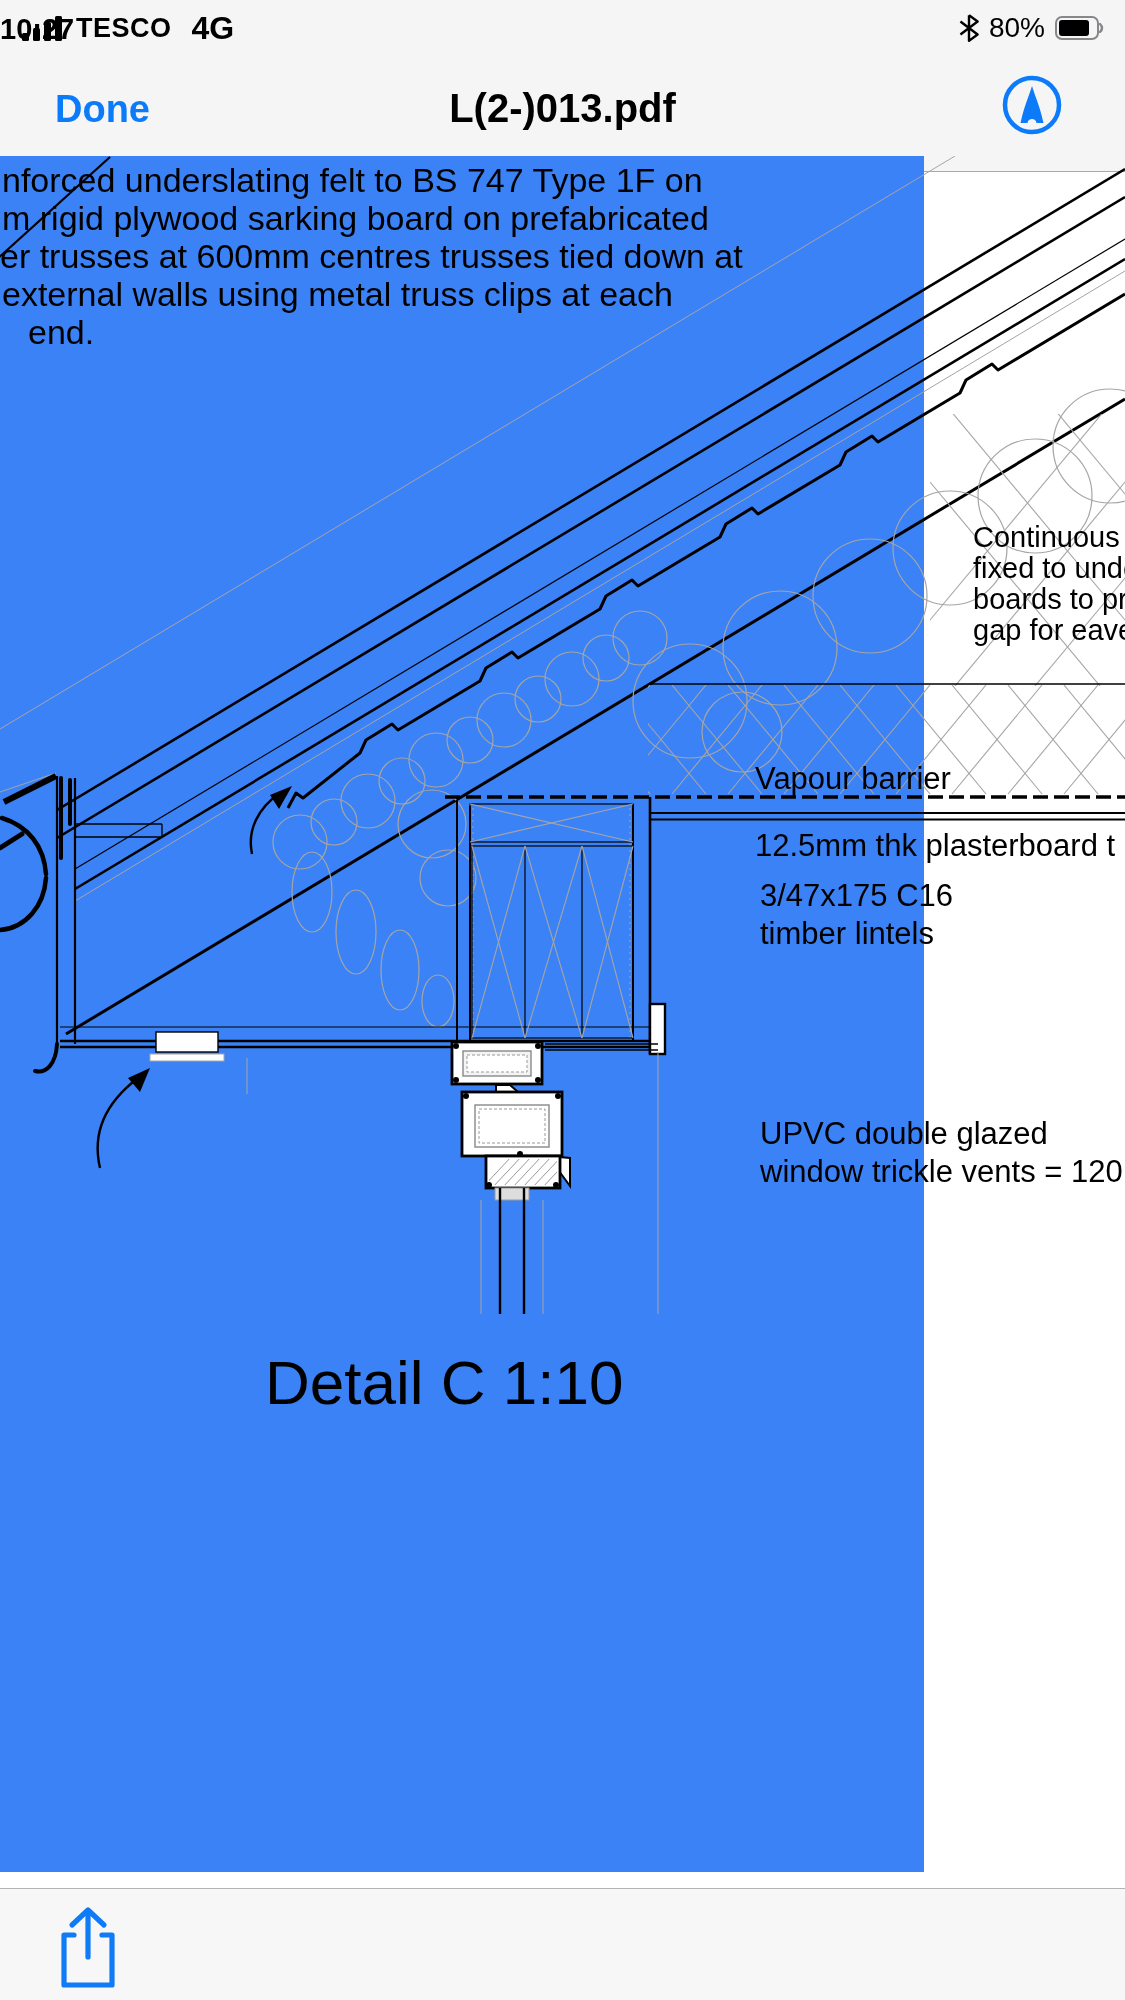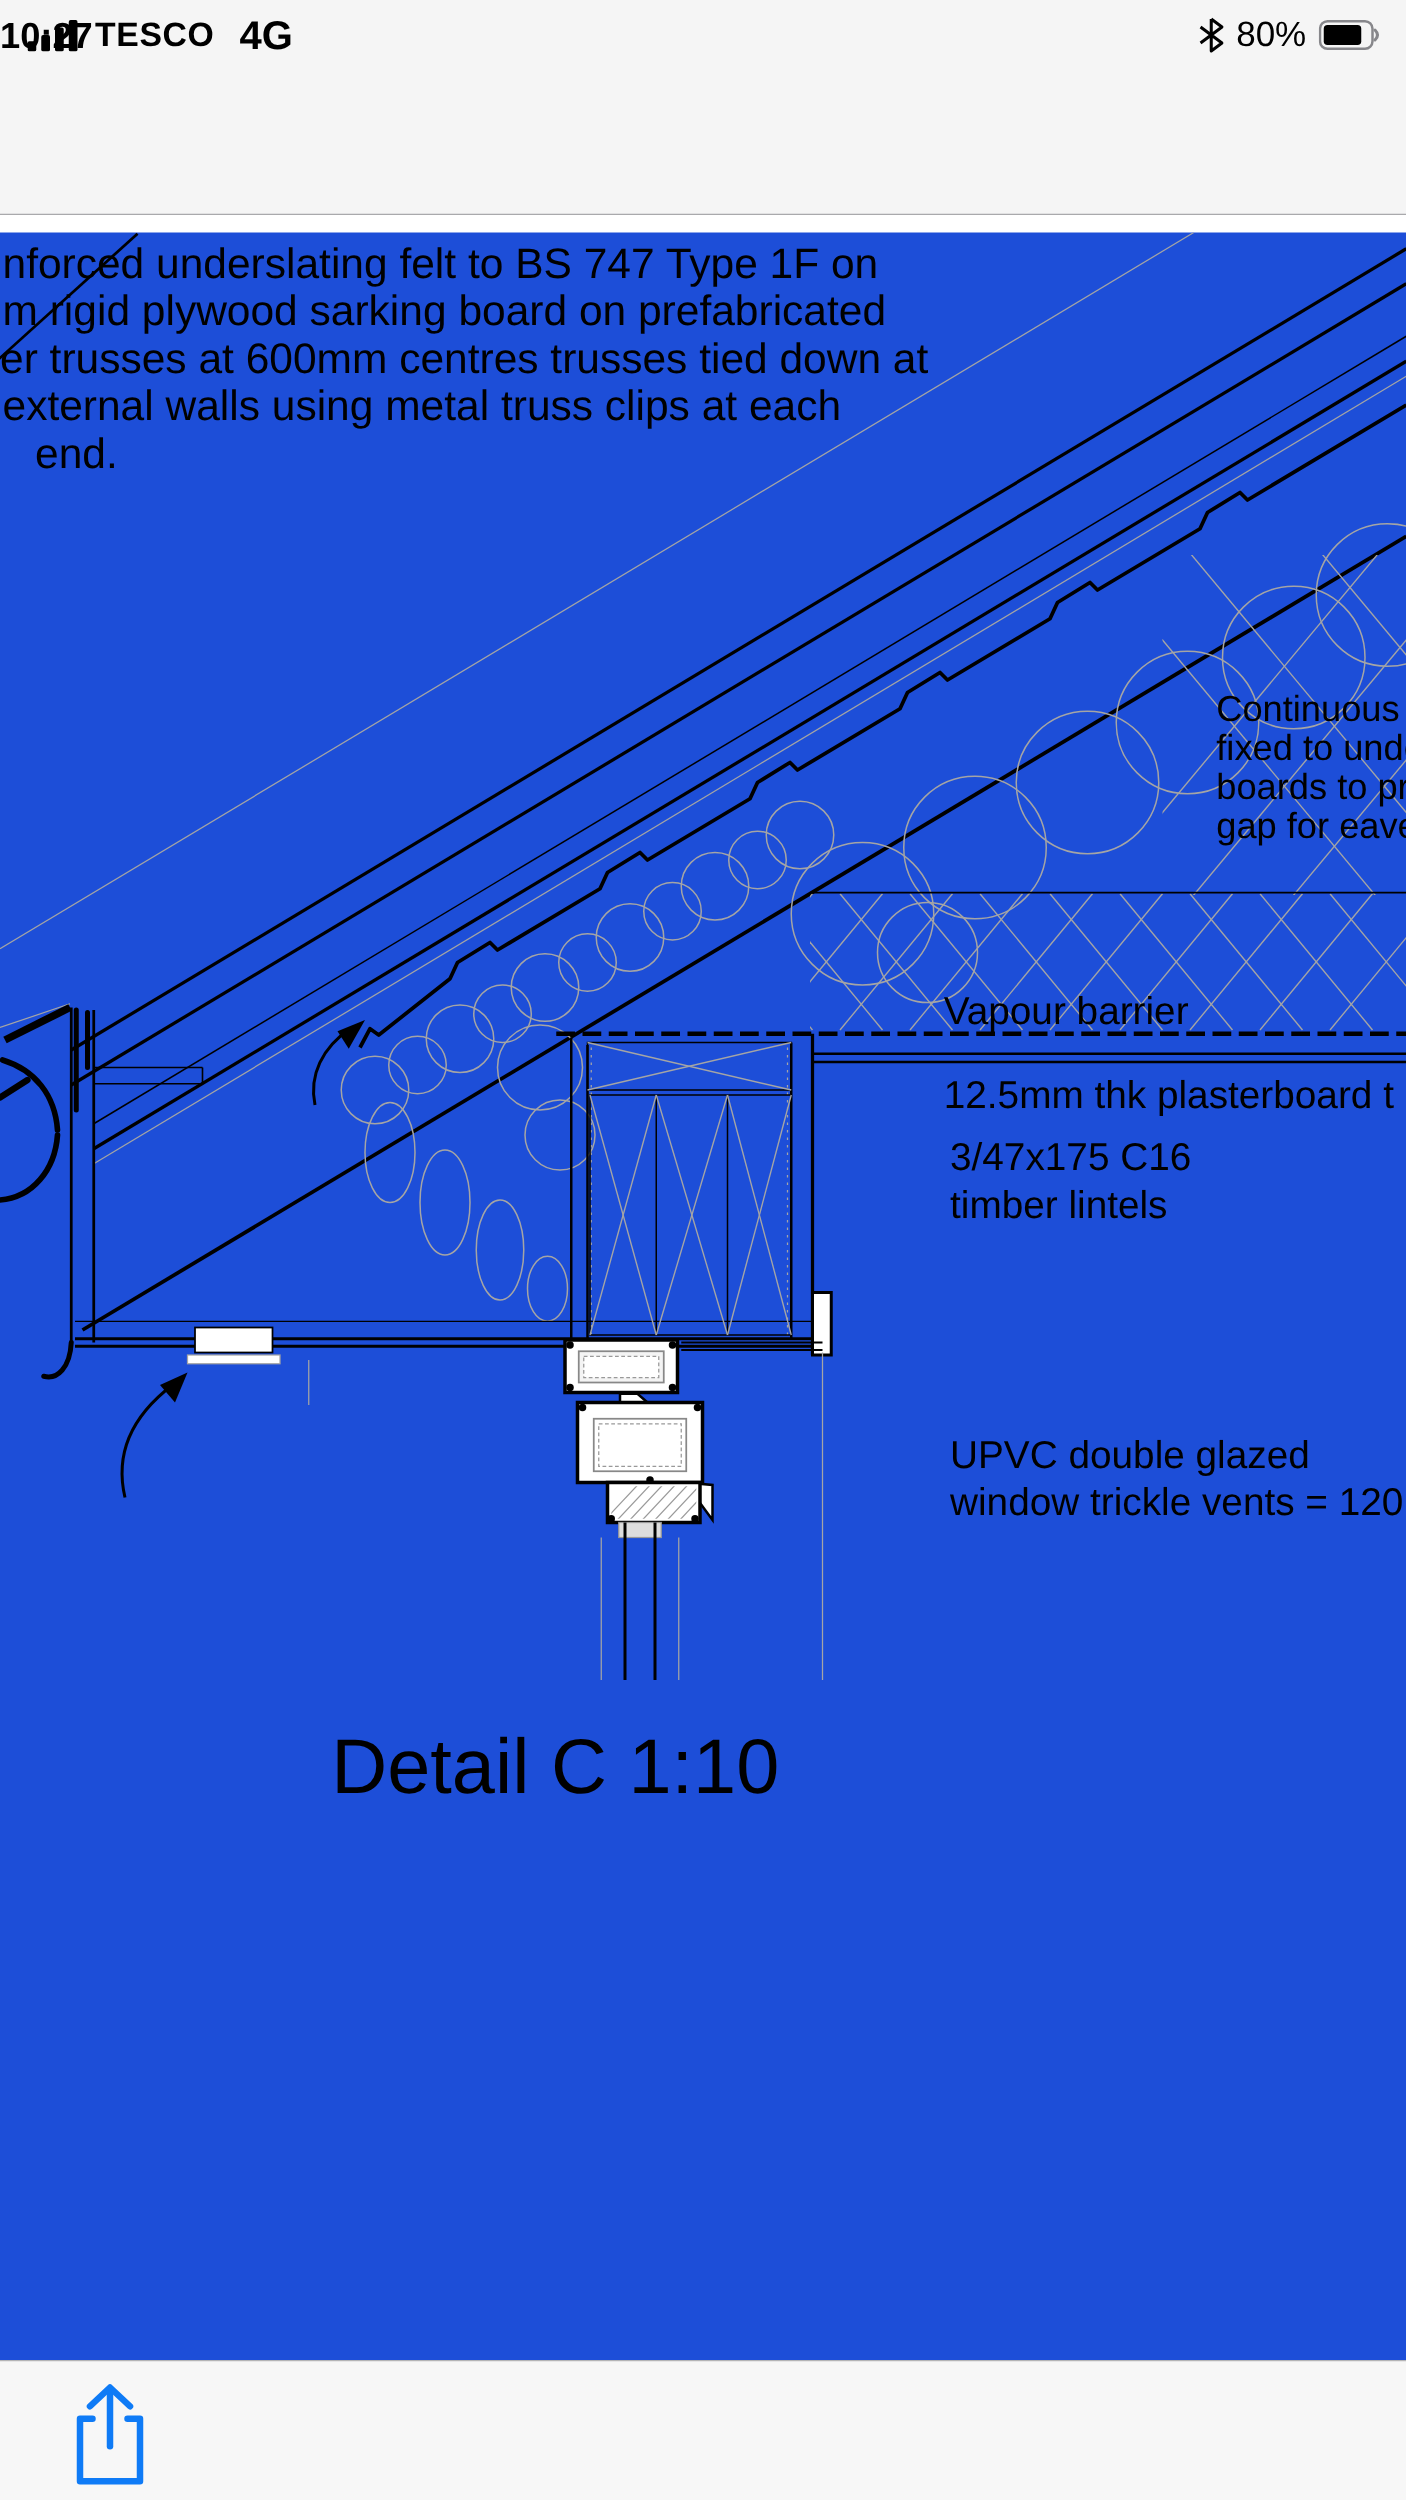--- a/index.html
+++ b/index.html
@@ -13,21 +13,21 @@
   .sb-carrier{font-size:27px;font-weight:600;letter-spacing:.5px;}
   .sb-net{font-size:32px;font-weight:700;margin-left:10px;}
   .sb-time{position:absolute;left:0;width:1125px;top:5px;font-size:29px;font-weight:700;}
   .sb-right{position:absolute;right:18px;top:0;display:flex;align-items:center;gap:10px;height:40px;}
   .sb-batt{font-size:28px;font-weight:400;}
   #navbar{position:absolute;top:70px;left:0;width:1125px;height:100px;}
   #done-btn{position:absolute;left:55px;top:18px;font-size:38px;font-weight:600;color:#0b7bfa;cursor:pointer;}
   #navtitle{position:absolute;left:0;width:1125px;text-align:center;top:16px;font-size:40px;font-weight:700;color:#000;}
   #markup-btn{position:absolute;right:60px;top:2px;width:66px;height:66px;cursor:pointer;}
   
-  #pdf{position:absolute;top:186px;left:0;width:1125px;height:1716px;background:#1d4ed8;}
+  #pdf{position:absolute;top:156px;left:0;width:924px;height:1716px;background:#3b82f6;}
   #pdf svg{display:block;}
   
   #toolbar{position:absolute;left:0;top:1888px;width:1125px;height:112px;background:#f7f7f7;
            border-top:1px solid #b4b4b6;box-sizing:border-box;}
   #share-btn{position:absolute;left:48px;top:14px;width:80px;height:90px;cursor:pointer;}
 </style>
 </head>
 <body>
 
 <div id="screen">
@@ -47,20 +47,30 @@
       <div class="sb-time">10:27</div>
       <div class="sb-right">
         <svg width="20" height="30" viewBox="0 0 14 20">
           <path d="M7 1 L7 19 L13 14.5 L1 5.5 M1 14.5 L13 5.5 L7 1" fill="none" stroke="#000" stroke-width="1.7" stroke-linejoin="round"></path>
         </svg>
         <span class="sb-batt">80%</span>
         <svg width="52" height="26" viewBox="0 0 52 26">
           <rect x="1" y="2" width="42" height="22" rx="6" fill="none" stroke="#87878b" stroke-width="2"></rect>
           <rect x="4" y="5" width="30" height="16" rx="3" fill="#000"></rect>
           <path d="M45 9 q4 4 0 8" fill="none" stroke="#87878b" stroke-width="2.4" stroke-linecap="round"></path>
+        </svg>
+      </div>
+    </div>
+    <div id="navbar">
+      <div id="done-btn">Done</div>
+      <div id="navtitle">L(2-)013.pdf</div>
+      <div id="markup-btn">
+        <svg width="66" height="66" viewBox="0 0 66 66">
+          <circle cx="33" cy="33" r="27" fill="none" stroke="#0b7bfa" stroke-width="4.5"></circle>
+          <path d="M33 14 C35.5 23 40 31 44.5 51 L37.5 51 C37 45.5 29 45.5 28.5 51 L21.5 51 C26 31 30.5 23 33 14 Z" fill="#0b7bfa"></path>
         </svg>
       </div>
     </div>
   </div>
 
   <div id="pdf">
     <svg width="1125" height="1716" viewBox="0 0 1125 1716">
       <defs>
         <clipPath id="bandclip">
             <rect x="648" y="529" width="477" height="110"></rect>

